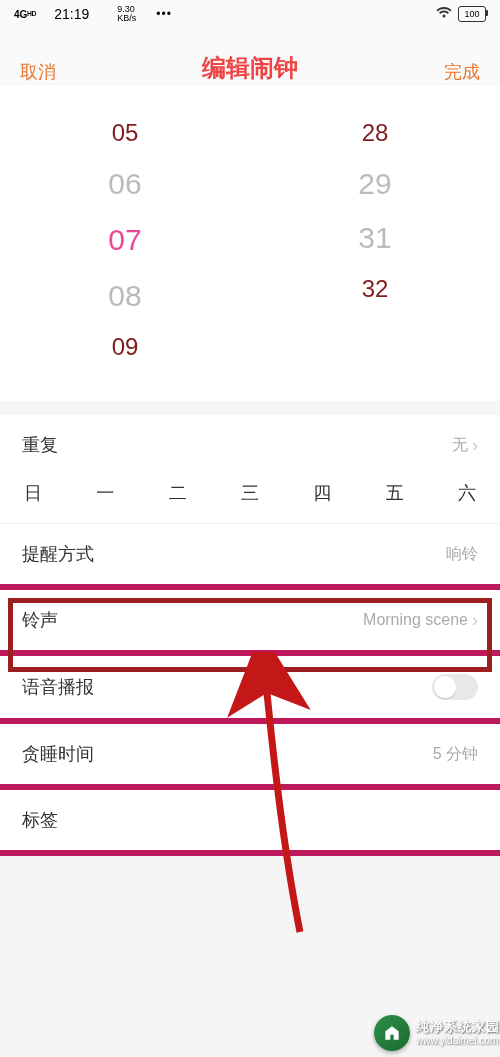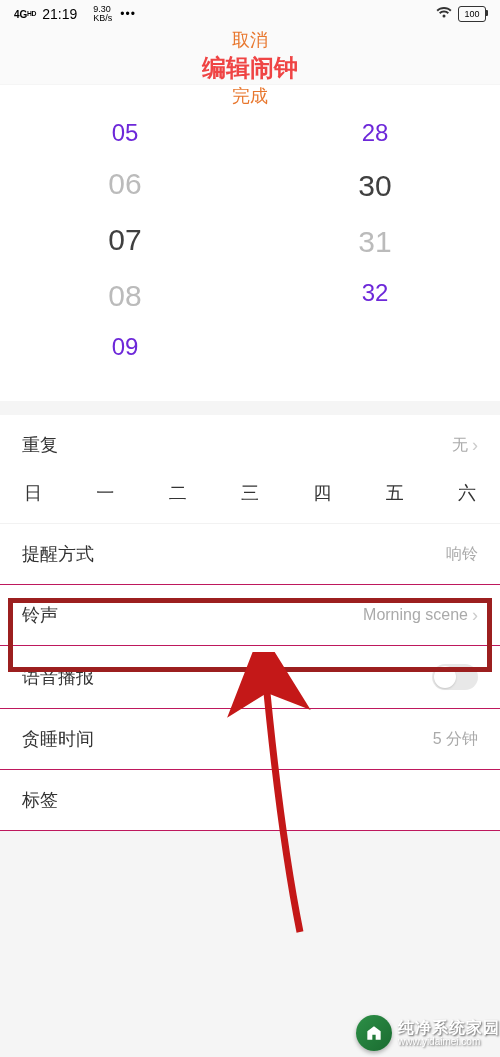--- a/index.html
+++ b/index.html
@@ -1,62 +1,62 @@
 <!DOCTYPE html>
 <html><head>
   <meta charset="utf-8">
   <style>
     * { margin: 0; padding: 0; box-sizing: border-box; font-family: -apple-system, "PingFang SC", "Microsoft YaHei", sans-serif; }
     body { width: 500px; height: 1057px; background: #f5f5f5; position: relative; overflow: hidden; }
     
     .status-bar { height: 28px; display: flex; align-items: center; justify-content: space-between; padding: 0 14px; background: #fafafa; font-size: 12px; }
-    .status-left { display: flex; align-items: center; gap: 4px; }
+    .status-left { display: flex; align-items: center; gap: 16px; }
     .status-left .net { font-size: 10px; font-weight: 600; }
     .status-left .time { font-size: 14px; font-weight: 400; margin-left: 2px; }
     .status-left .speed { font-size: 9px; line-height: 1; margin-left: 12px; }
     .status-left .dots { font-size: 12px; margin-left: 4px; letter-spacing: 1px; }
     .status-right { display: flex; align-items: center; gap: 6px; }
     .wifi { font-size: 14px; }
     .battery { display: flex; align-items: center; gap: 2px; }
     .battery-body { width: 28px; height: 16px; border: 1px solid #333; border-radius: 3px; display: flex; align-items: center; justify-content: center; font-size: 9px; position: relative; }
     .battery-body::after { content: ""; position: absolute; right: -3px; top: 3px; width: 2px; height: 6px; background: #333; border-radius: 0 1px 1px 0; }
     
-    .nav-bar { height: 56px; display: flex; align-items: center; justify-content: space-between; padding: 0 20px; background: #fafafa; flex-direction: column; }
+    .nav-bar { height: 56px; display: flex; align-items: flex-end; justify-content: space-between; padding: 0 20px; background: #fafafa; }
     .nav-btn { color: #e8772e; font-size: 18px; }
     .nav-title { font-size: 24px; font-weight: 700; color: #ef4444; }
     
     .picker-area { background: #fff; padding: 24px 0 30px 0; margin-top: 1px; }
     .picker-row { display: flex; }
     .picker-col { flex: 1; text-align: center; }
-    .picker-item { font-size: 24px; color: #6d28d9; padding: 10px 0; font-weight: 300; }
+    .picker-item { font-size: 24px; color: #7f1d1d; padding: 10px 0; font-weight: 300; }
     .picker-item.near1 { color: #bbb; font-size: 30px; }
-    .picker-item.selected { color: #404040; font-size: 30px; font-weight: 400; padding: 12px 0; }
+    .picker-item.selected { color: #ec4899; font-size: 30px; font-weight: 400; padding: 12px 0; }
     
     .settings { background: #fff; margin-top: 14px; }
-    .row { display: flex; align-items: center; justify-content: space-between; padding: 18px 22px; border-bottom: 1px solid #be185d; position: relative; }
+    .row { display: flex; align-items: center; justify-content: space-between; padding: 18px 22px; border-bottom: 6px solid #be185d; position: relative; }
     .row.no-border { border-bottom: none; padding-bottom: 10px; }
     .row-label { font-size: 18px; color: #333; }
     .row-value { font-size: 16px; color: #aaa; display: flex; align-items: center; }
     .chevron { color: #ccc; font-size: 18px; margin-left: 4px; }
     
     .weekdays { display: flex; justify-content: space-between; padding: 14px 24px 18px 24px; border-bottom: 1px solid #f2f2f2; }
     .weekday { font-size: 18px; color: #333; }
     
     .highlight-box { position: absolute; left: 8px; right: 8px; top: 598px; height: 74px; border: 5px solid #9c1f1f; pointer-events: none; z-index: 5; }
     
     .toggle { width: 46px; height: 26px; background: #e8e8e8; border-radius: 13px; position: relative; }
     .toggle::after { content: ""; position: absolute; width: 22px; height: 22px; background: #fff; border-radius: 50%; top: 2px; left: 2px; box-shadow: 0 1px 2px rgba(0,0,0,.15); }
     
     .arrow-svg { position: absolute; left: 220px; top: 652px; z-index: 6; pointer-events: none; }
     
     .watermark { position: absolute; right: 0; bottom: 0; display: flex; align-items: center; gap: 6px; padding: 6px 0 6px 10px; z-index: 10; }
     .wm-badge { width: 36px; height: 36px; border-radius: 50%; background: linear-gradient(135deg, #2d8f47, #1a6b30); display: flex; align-items: center; justify-content: center; box-shadow: 0 2px 4px rgba(0,0,0,.3); }
     .wm-badge svg { width: 20px; height: 20px; }
     .wm-text { display: flex; flex-direction: column; line-height: 1.1; text-shadow: 1px 1px 2px rgba(0,0,0,.6); }
-    .wm-cn { font-size: 16px; font-weight: 700; color: #fff; letter-spacing: 1px; }
+    .wm-cn { font-size: 13px; font-weight: 700; color: #fff; letter-spacing: 1px; }
     .wm-url { font-size: 10px; color: #fff; }
   </style>
 </head>
 <body>
 
 <div class="status-bar">
   <div class="status-left">
     <span class="net">4Gᴴᴰ</span>
     <span class="time">21:19</span>
     <span class="speed">
@@ -88,21 +88,21 @@
   <div class="picker-row">
     <div class="picker-col">
       <div class="picker-item">05</div>
       <div class="picker-item near1">06</div>
       <div class="picker-item selected">07</div>
       <div class="picker-item near1">08</div>
       <div class="picker-item">09</div>
     </div>
     <div class="picker-col">
       <div class="picker-item">28</div>
-      <div class="picker-item selected">30</div>
+      <div class="picker-item near1">29</div>
       <div class="picker-item near1">31</div>
       <div class="picker-item">32</div>
     </div>
   </div>
 </div>
 
 <div class="settings">
   <div class="row no-border">
     <span class="row-label">重复</span>
     <span class="row-value">

